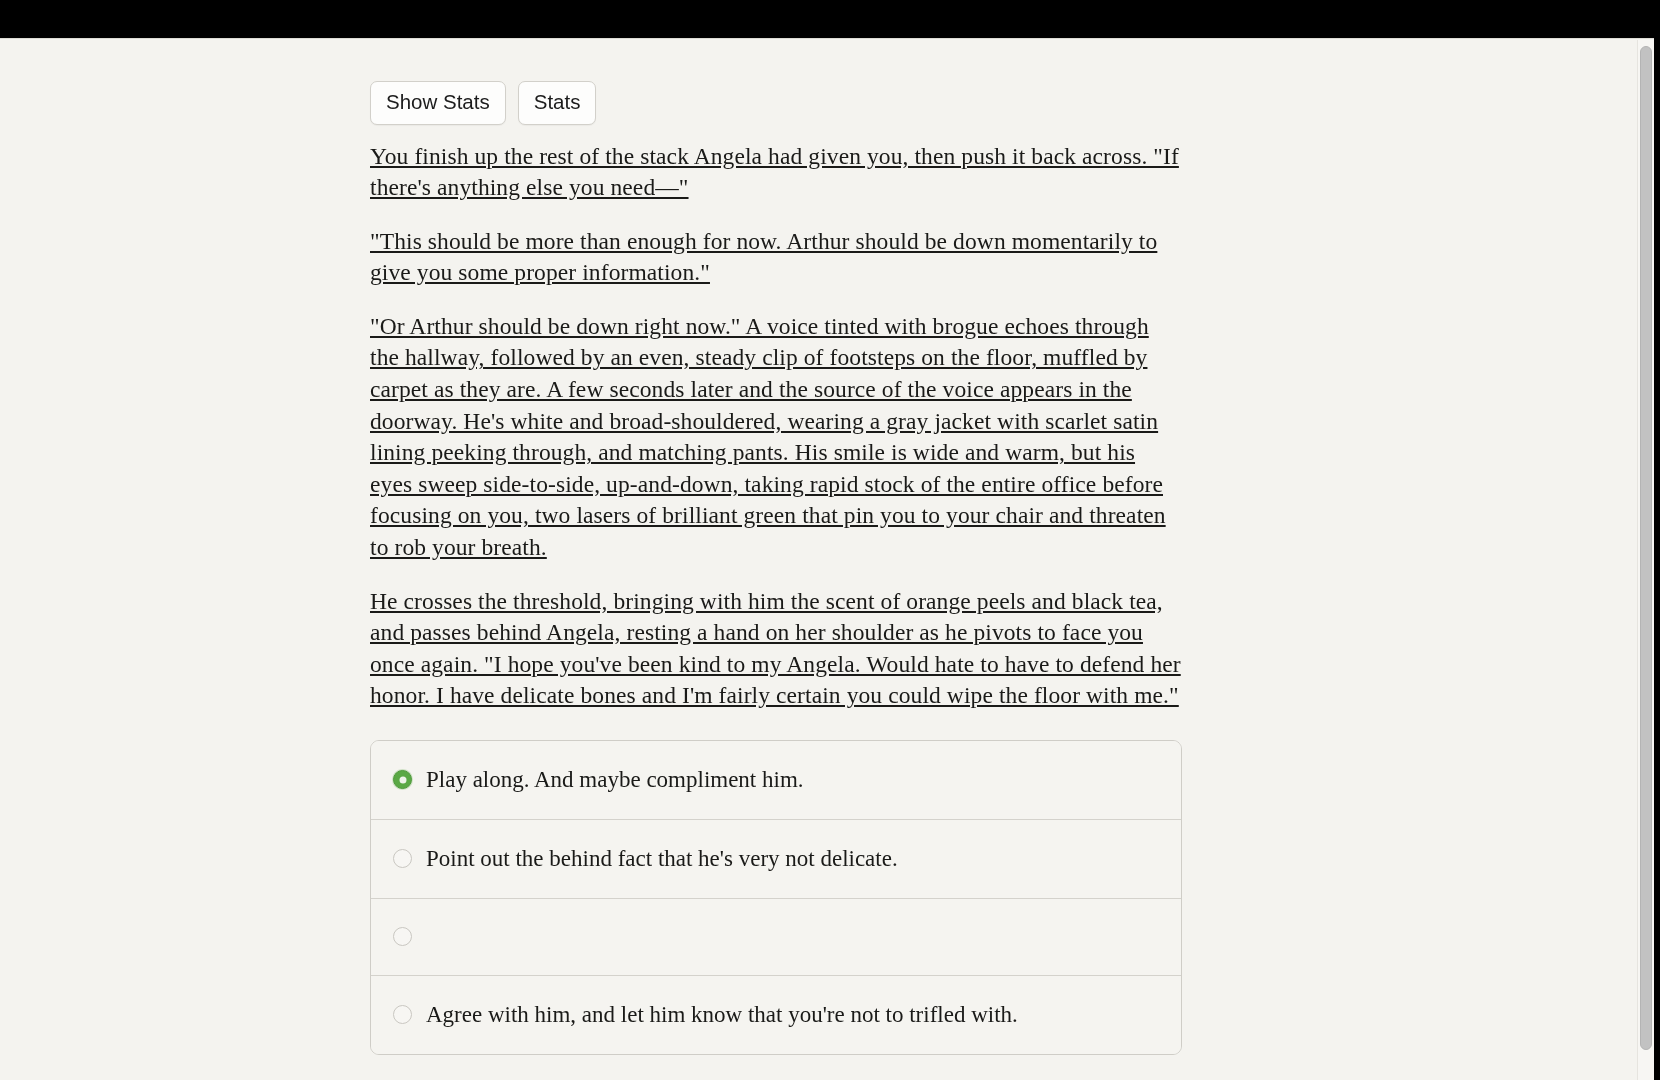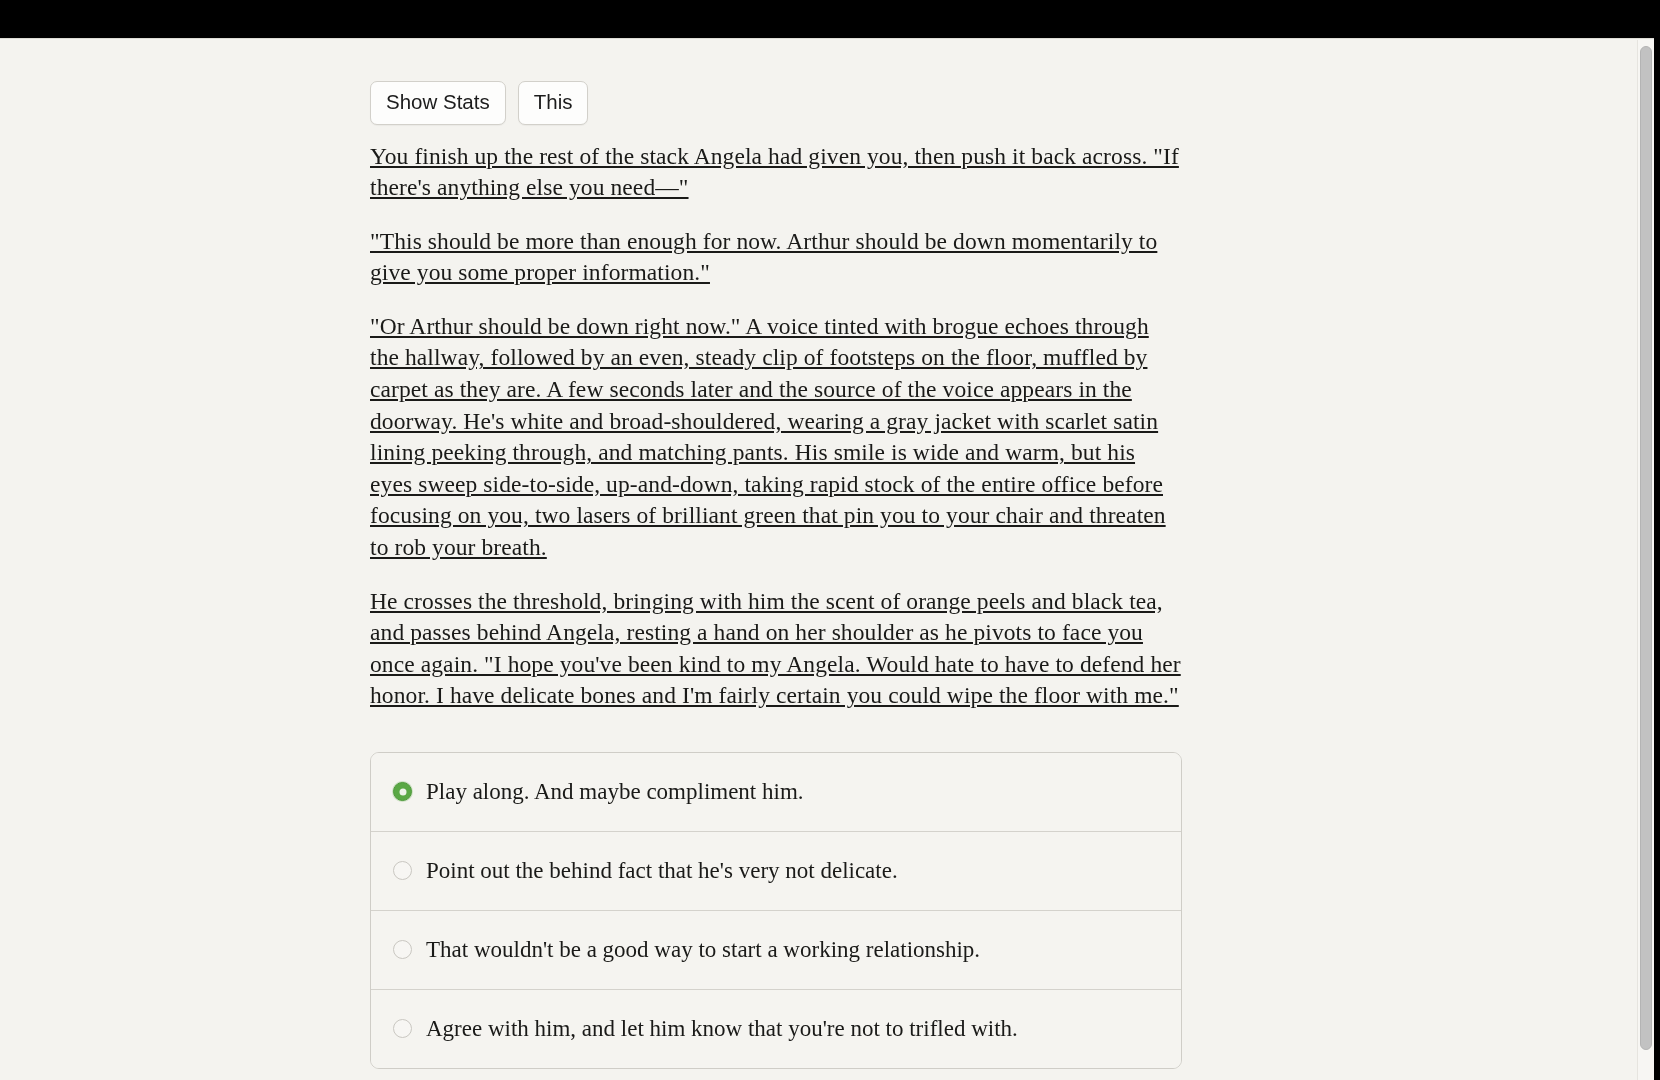--- a/index.html
+++ b/index.html
@@ -106,21 +106,21 @@
     line-height: 1.345;
     color: #1a1a18;
     margin: 0 0 22px 0;
     letter-spacing: 0.1px;
     text-decoration: underline;
   }
   #story-body { margin-top: 4px; }
 
   
   #choice-list {
-    margin-top: 40px;
+    margin-top: 28px;
     border: 1px solid #cfcdc7;
     border-radius: 9px;
     background: #f5f4f0;
     overflow: hidden;
   }
   .choice-row {
     display: flex;
     align-items: center;
     gap: 14px;
     padding: 24px 22px 24px 22px;
@@ -167,21 +167,21 @@
 
   <div id="top-black-bar"></div>
   <div id="right-black-edge"></div>
 
   <div id="page-surface">
 
     <div id="content-column">
 
       <div id="toolbar">
         <button class="chrome-button">Show Stats</button>
-        <button class="chrome-button">This</button>
+        <button class="chrome-button">Stats</button>
       </div>
 
       <div id="story-body">
         <p class="story-paragraph">You finish up the rest of the stack Angela had given you, then push it back across. "If there's anything else you need—"</p>
         <p class="story-paragraph">"This should be more than enough for now. Arthur should be down momentarily to give you some proper information."</p>
         <p class="story-paragraph">"Or Arthur should be down right now." A voice tinted with brogue echoes through the hallway, followed by an even, steady clip of footsteps on the floor, muffled by carpet as they are. A few seconds later and the source of the voice appears in the doorway. He's white and broad-shouldered, wearing a gray jacket with scarlet satin lining peeking through, and matching pants. His smile is wide and warm, but his eyes sweep side-to-side, up-and-down, taking rapid stock of the entire office before focusing on you, two lasers of brilliant green that pin you to your chair and threaten to rob your breath.</p>
         <p class="story-paragraph">He crosses the threshold, bringing with him the scent of orange peels and black tea, and passes behind Angela, resting a hand on her shoulder as he pivots to face you once again. "I hope you've been kind to my Angela. Would hate to have to defend her honor. I have delicate bones and I'm fairly certain you could wipe the floor with me."</p>
       </div>
 
       <div id="choice-list">
@@ -191,21 +191,20 @@
           <span class="choice-label">Play along. And maybe compliment him.</span>
         </div>
 
         <div class="choice-row">
           <span class="radio-mark"></span>
           <span class="choice-label">Point out the behind fact that he's very not delicate.</span>
         </div>
 
         <div class="choice-row">
           <span class="radio-mark"></span>
-          <span class="choice-label">That wouldn't be a good way to start a working relationship.</span>
         </div>
 
         <div class="choice-row">
           <span class="radio-mark"></span>
           <span class="choice-label">Agree with him, and let him know that you're not to trifled with.</span>
         </div>
 
       </div>
 
     </div>

